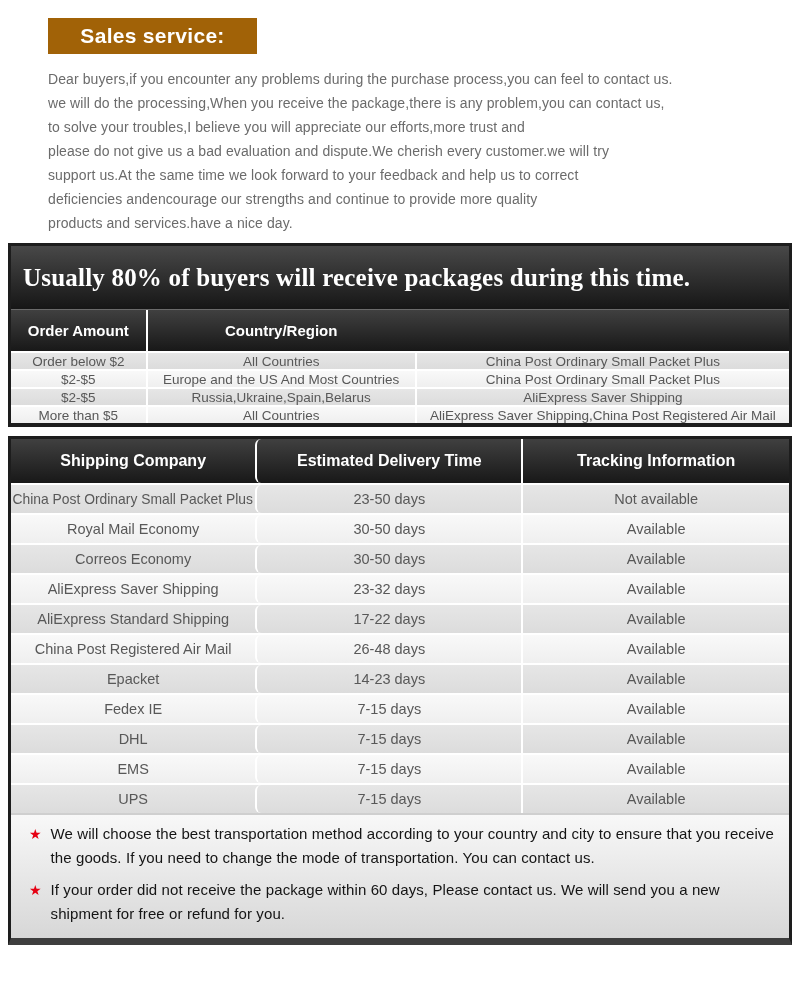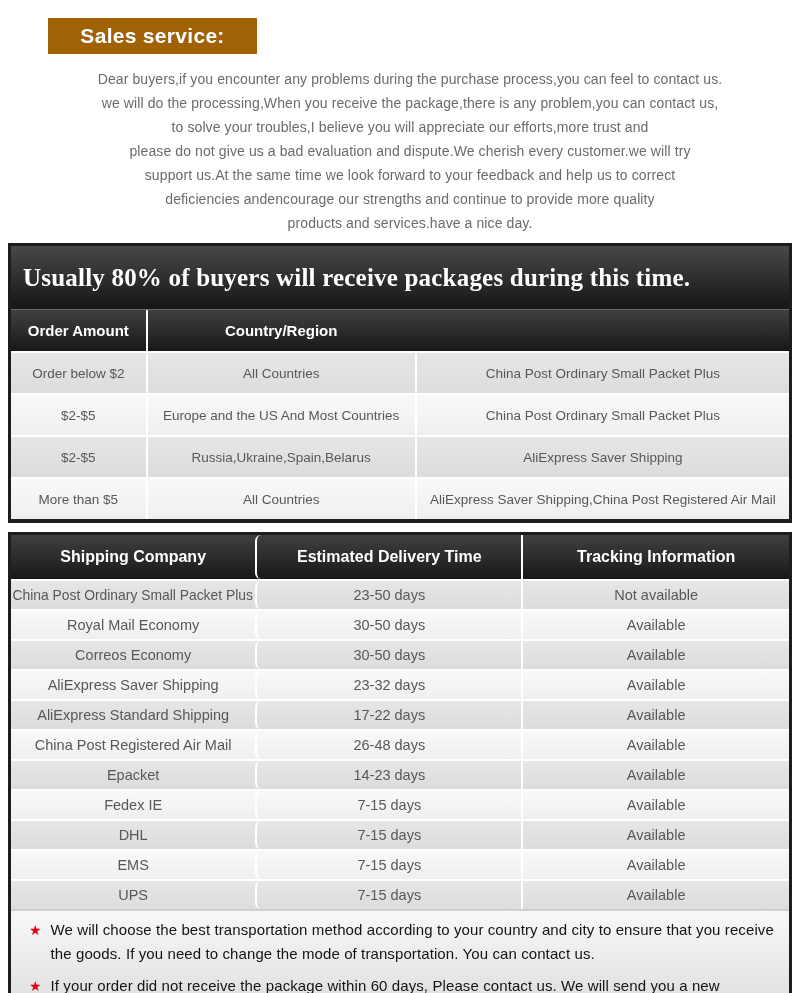--- a/index.html
+++ b/index.html
@@ -8,41 +8,41 @@
     width:800px; height:993px; background:#ffffff; overflow:hidden; position:relative;
     font-family:"Liberation Sans", sans-serif;
   }
   
   .sales-badge{
     margin:18px 0 0 48px; width:209px; height:36px; background:#a16207; color:#fff;
     font-size:21px; font-weight:bold; display:flex; align-items:center; justify-content:center;
     letter-spacing:0.3px;
   }
   
-  .intro{ margin:13px 28px 0 48px; color:#6b6b6b; font-size:14px; line-height:24px; letter-spacing:0.1px;text-align:center; }
+  .intro{ margin:13px 28px 0 48px; color:#6b6b6b; font-size:14px; line-height:24px; letter-spacing:0.1px; }
   .intro .line{ white-space:nowrap; }
   
   .block{ margin:0 8px; border:3px solid #1d1d1d; }
   .t1{ margin-top:8px; border-bottom-width:4px; }
   .t2{ margin-top:9px; border-bottom:7px solid #3e3e3e; }
   .banner{
     height:63px; display:flex; align-items:center; padding-left:12px;
     color:#ffffff; font-family:"Liberation Serif", serif; font-weight:bold; font-size:25px;
     background:linear-gradient(#484848,#161616); letter-spacing:0.2px;
   }
   .thead{
     display:flex; background:linear-gradient(#404040,#181818); color:#fff; font-weight:bold;
   }
   .t1 .thead{ height:42px; font-size:15px; border-top:1px solid #6a6a6a; }
   .t2 .thead{ height:44px; font-size:16px; }
   .cell{ display:flex; align-items:center; justify-content:center; overflow:hidden; padding:0 2px; }
   .thead .cell + .cell, .trow .cell + .cell{ border-left:2px solid #ffffff; }
   .fit{ display:inline-block; white-space:nowrap; }
   .trow{ display:flex; border-top:2px solid #ffffff; color:#585858; }
-  .t1 .trow{ height:42px; font-size:13.5px; }
+  .t1 .trow{ height:18px; font-size:13.5px; }
   .t2 .trow{ height:30px; font-size:14.5px; }
   .alt-a{ background:linear-gradient(#e6e6e6,#dcdcdc); }
   .alt-b{ background:linear-gradient(#f9f9f9,#efefef); }
   
   .t1 .col0{ width:17.3%; } .t1 .col1{ width:34.6%; } .t1 .col2{ width:48.1%; }
   .t2 .col0{ width:31.4%; } .t2 .col1{ width:34.2%;border-radius:6px; } .t2 .col2{ width:34.4%; }
   
   .notes{ background:linear-gradient(#f8f8f8,#d7d7d7); padding:7px 14px 4px 18px; border-top:2px solid #cfcfcf; }
   .note{ display:flex; gap:9px; margin-bottom:8px; }
   .note .star{ color:#e60012; font-size:14px; line-height:24px; flex:0 0 auto; }

